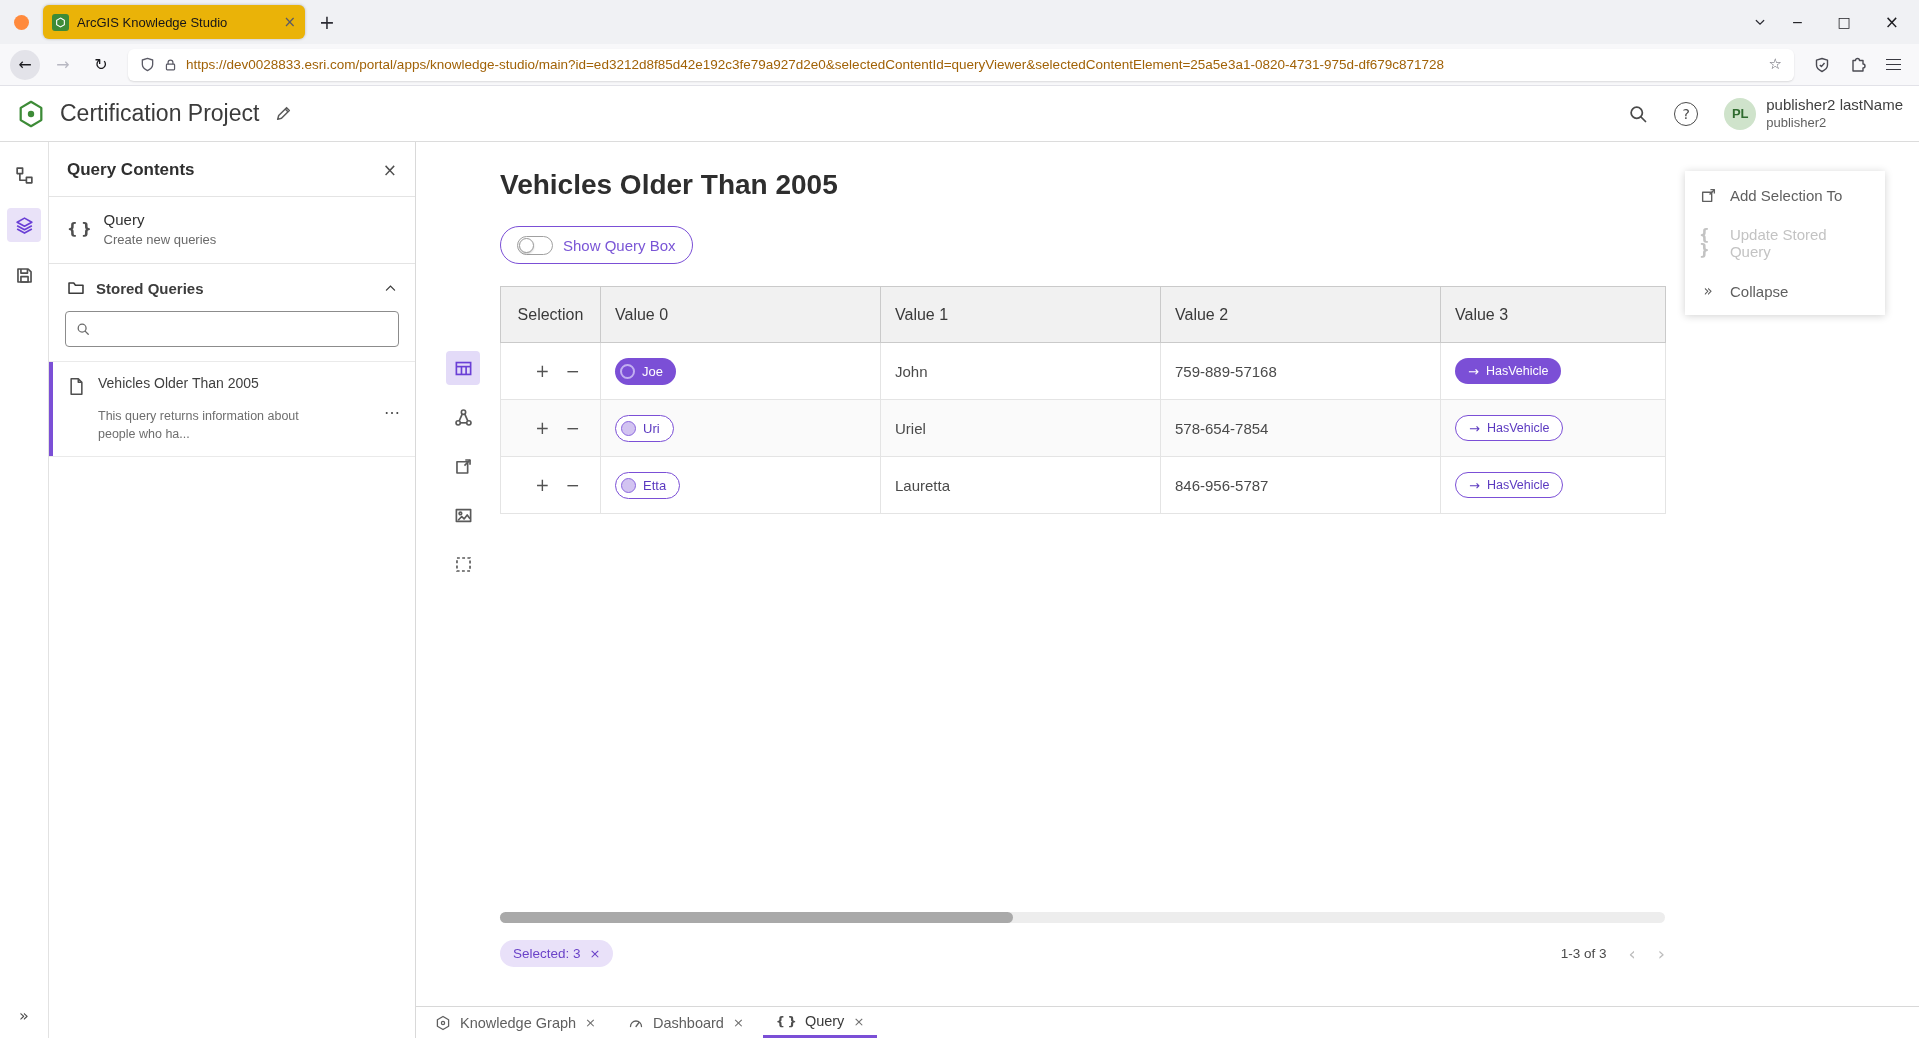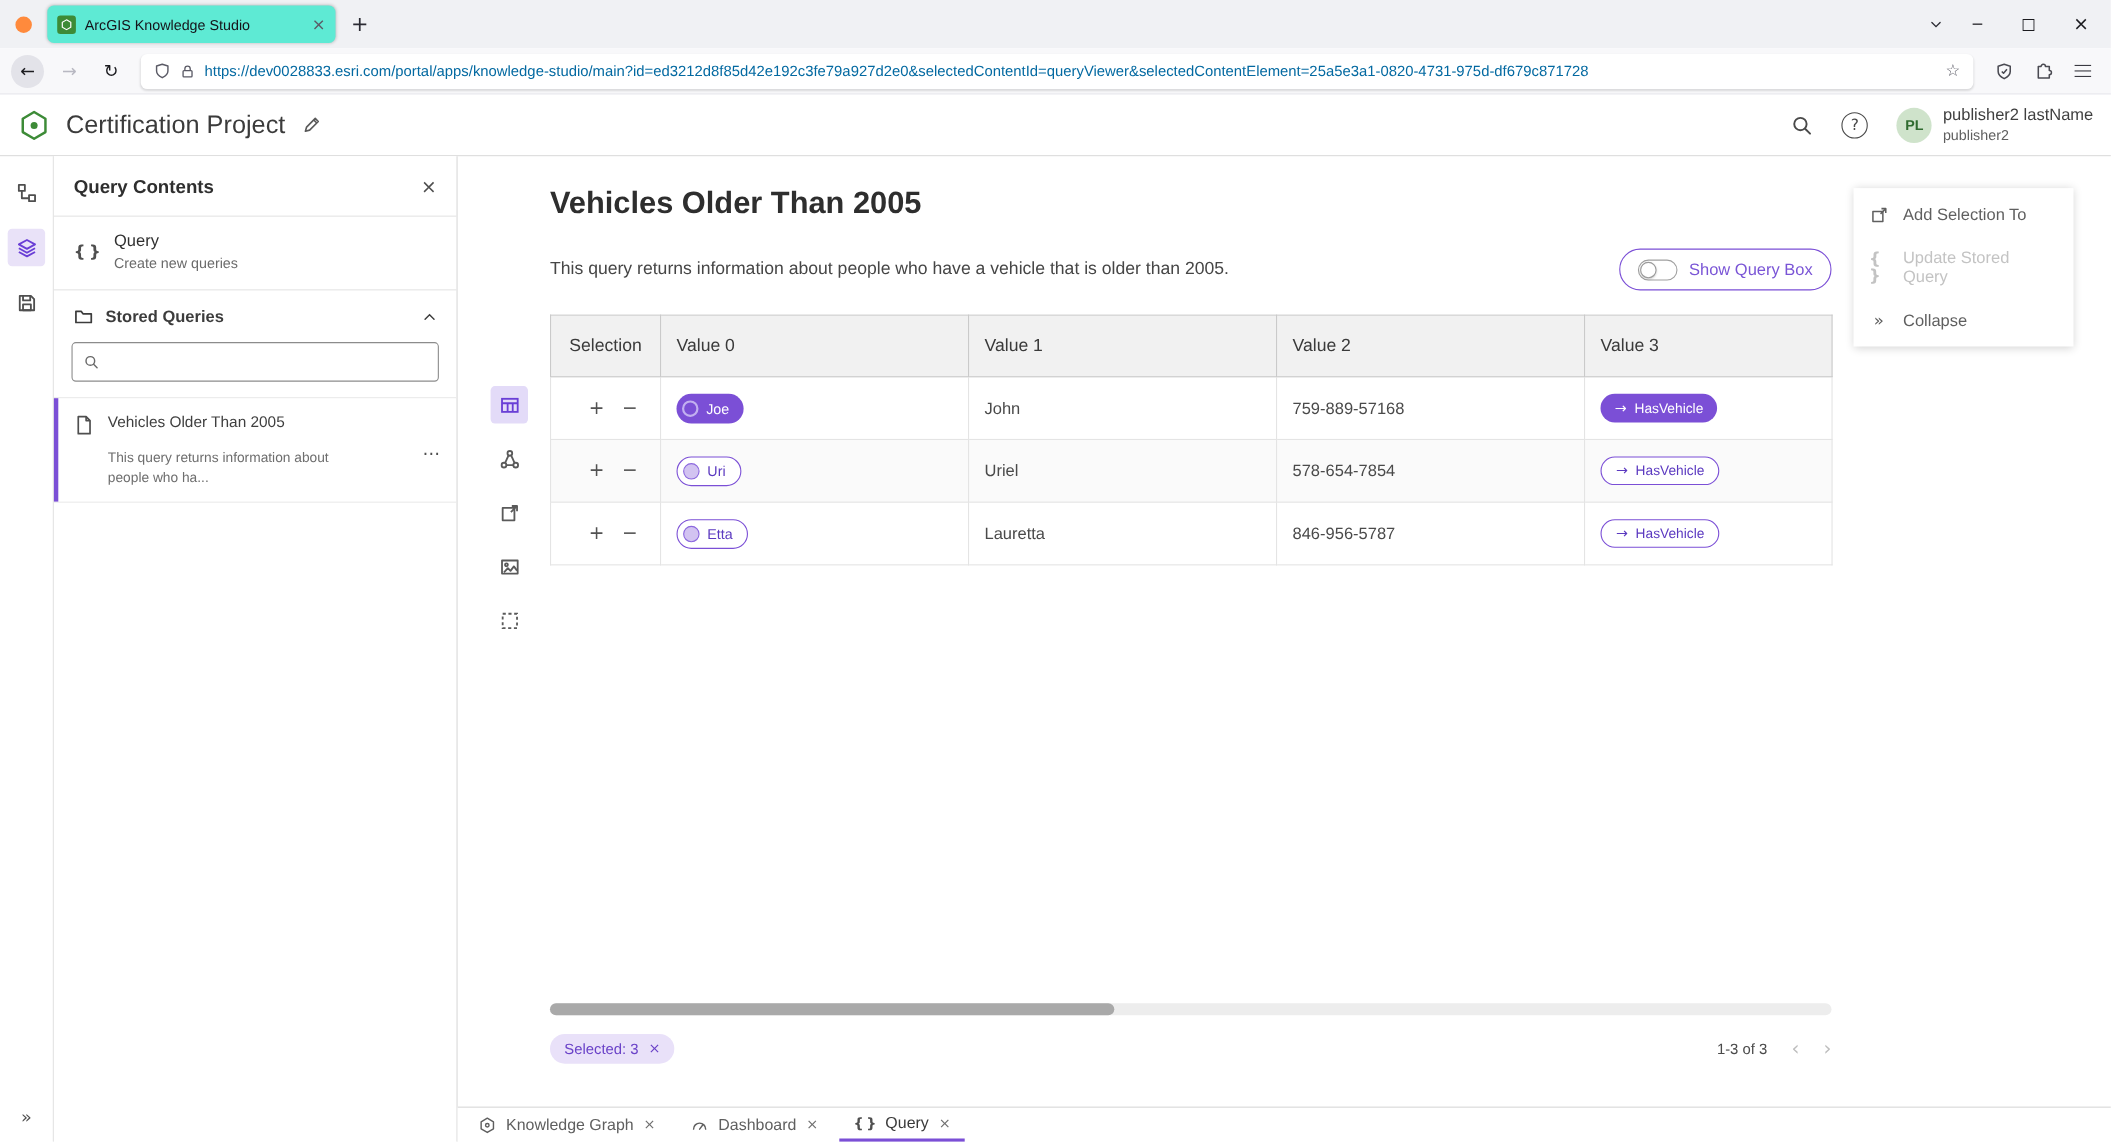--- a/index.html
+++ b/index.html
@@ -4,38 +4,38 @@
 <style>
   * { margin:0; padding:0; box-sizing:border-box; }
   html,body { width:1919px; height:1038px; overflow:hidden; background:#fff;
               font-family:"Liberation Sans", sans-serif; color:#333; }
   .glyph { font-family:"DejaVu Sans","Liberation Sans",sans-serif; line-height:1; display:inline-block; }
   svg { display:block; }
 
   
   .tabstrip { height:44px; background:#f0f1f4; display:flex; align-items:center; padding:0 10px; }
   .ff-view { width:15px; height:15px; border-radius:50%; background:#ff8a3c; margin:0 14px 0 4px; }
-  .btab { width:262px; height:34px; background:#5eead4; border-radius:6px; box-shadow:0 0 3px rgba(0,0,0,.25);
+  .btab { width:262px; height:34px; background:#eab308; border-radius:6px; box-shadow:0 0 3px rgba(0,0,0,.25);
           display:flex; align-items:center; gap:8px; padding:0 9px; }
   .btab .fav { width:17px; height:17px; border-radius:3px; background:#3d8b37; display:flex; align-items:center; justify-content:center; }
   .btab .title { flex:1; font-size:13px; color:#15141a; white-space:nowrap; overflow:hidden; }
   .btab .tclose { font-size:15px; color:#5b5b66; }
   .newtab { font-size:19px; color:#2b2b33; margin-left:14px; }
   .strip-spacer { flex:1; }
   .tabs-chev { color:#2b2b33; margin-right:26px; }
   .winbtns { display:flex; align-items:center; gap:34px; padding-right:10px; }
   .winbtns span { font-size:14px; color:#1b1b1f; }
 
   .navbar { height:42px; background:#f8f8fa; border-bottom:1px solid #e2e2e8; display:flex; align-items:center; padding:0 10px; gap:8px; }
   .navbtn { width:30px; height:30px; border-radius:50%; display:flex; align-items:center; justify-content:center; font-size:16px; color:#1b1b1f; }
   .navbtn.back { background:#e3e3e9; }
   .navbtn.fwd { color:#b8b8c2; }
   .urlbar { flex:1; height:32px; background:#fff; border-radius:6px; box-shadow:0 1px 2px rgba(0,0,0,.12);
             display:flex; align-items:center; gap:9px; padding:0 12px; margin:0 4px; }
-  .urltext { flex:1; font-size:13.5px; color:#0369a1; white-space:nowrap; overflow:hidden; }
+  .urltext { flex:1; font-size:13.5px; color:#a16207; white-space:nowrap; overflow:hidden; }
   .urlbar .star { font-size:15px; color:#5b5b66; }
   .nav-right { display:flex; align-items:center; gap:20px; padding:0 8px; color:#4a4a52; }
   .hamburger { width:15px; height:11px; border-top:1.6px solid #3a3a42; border-bottom:1.6px solid #3a3a42; position:relative; }
   .hamburger::after { content:""; position:absolute; left:0; right:0; top:3.6px; border-top:1.6px solid #3a3a42; }
 
   
   .app-header { height:56px; background:#fff; border-bottom:1px solid #dcdcdc; display:flex; align-items:center; padding:0 16px; }
   .app-title { font-size:23px; color:#3b3b3b; font-weight:500; margin-left:14px; }
   .pencil { margin-left:16px; color:#5a5a5a; }
   .hd-spacer { flex:1; }
@@ -342,21 +342,20 @@
           <svg width="19" height="19" viewBox="0 0 16 16" fill="none" stroke="currentColor" stroke-width="1.4">
             <rect x="2.5" y="2.5" width="11" height="11" stroke-dasharray="2.4 2"></rect>
           </svg>
         </span>
       </div>
 
       <div class="content">
         <h1>Vehicles Older Than 2005</h1>
 
         <div class="desc-row">
-          <span class="desc">This query returns information about people who have a vehicle that is older than 2005.</span>
           <span class="toggle-pill">
             <span class="switch">
                 <span class="knob"></span>
               </span>
             <span class="toggle-label">Show Query Box</span>
           </span>
         </div>
 
         <div class="table-zone">
           <table class="results">

